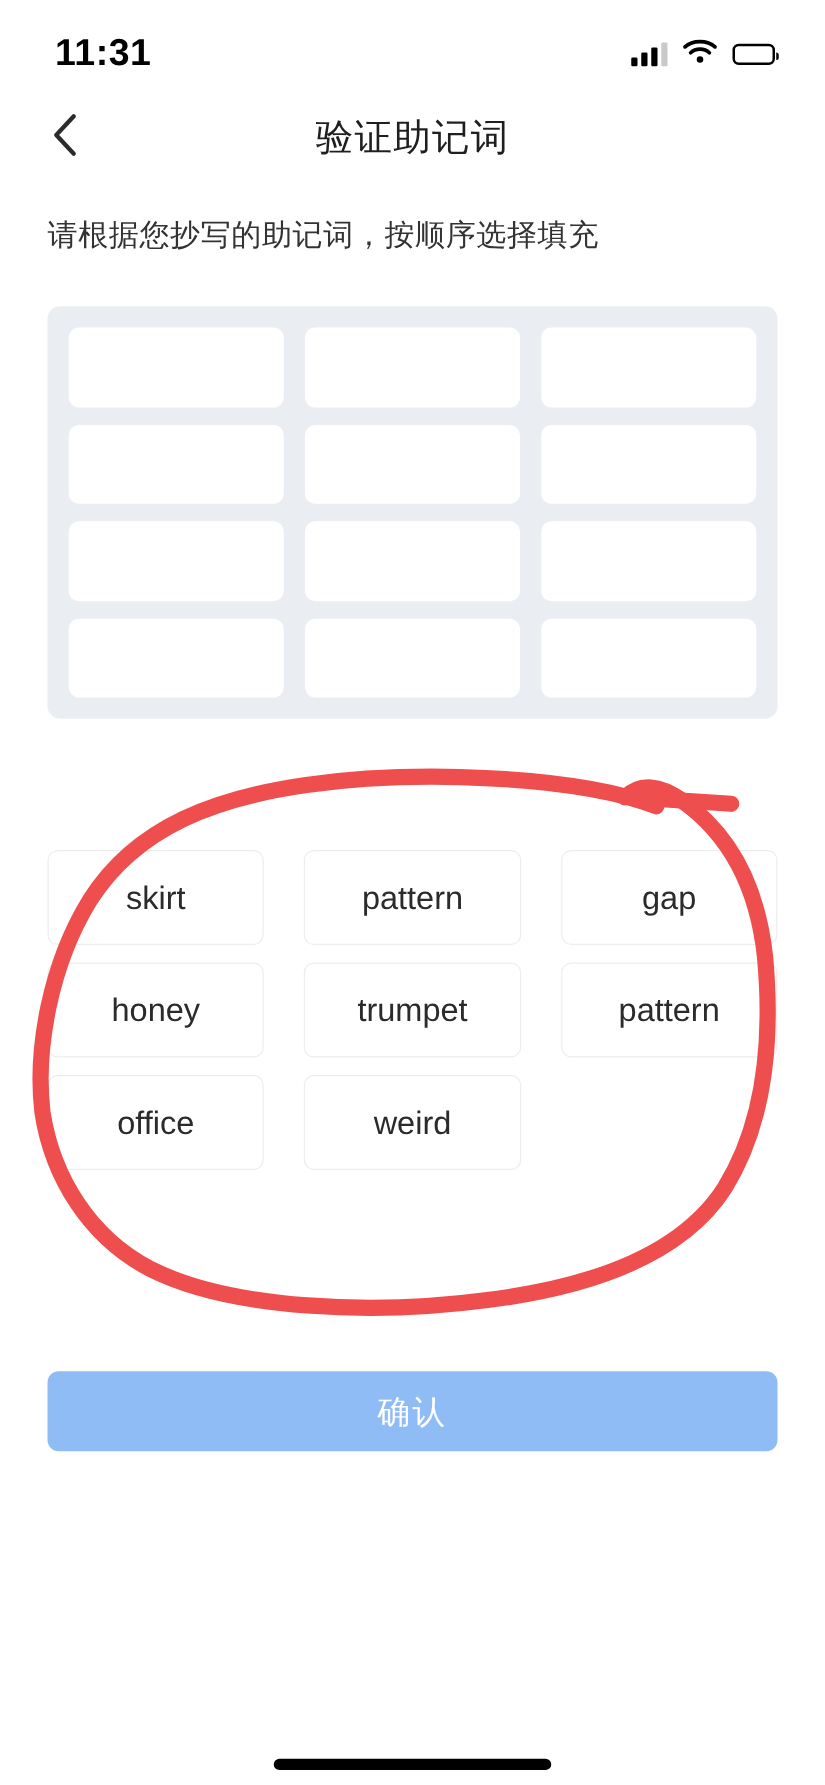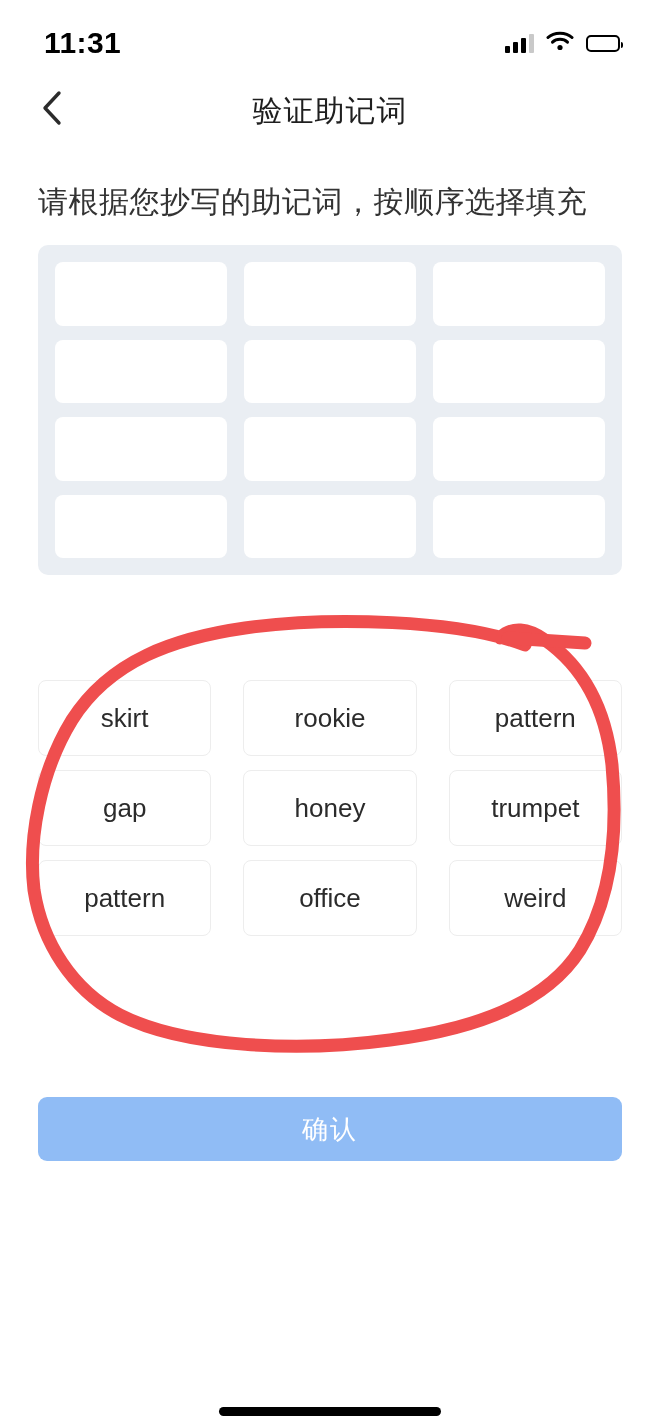--- a/index.html
+++ b/index.html
@@ -92,22 +92,22 @@
     text-align: center;
     font-size: 30px;
     color: #1f1f1f;
     letter-spacing: 1px;
   }
 
   
   .instruction {
     position: absolute;
     left: 38px;
-    top: 182px;
-    font-size: 30px;
+    top: 172px;
+    font-size: 24px;
     color: #333333;
     letter-spacing: 0.5px;
   }
 
   
   .slot-panel {
     position: absolute;
     left: 38px;
     top: 245px;
     width: 584px;
@@ -239,21 +239,20 @@
   <div class="slot-cell"></div>
   <div class="slot-cell"></div>
   <div class="slot-cell"></div>
   <div class="slot-cell"></div>
   <div class="slot-cell"></div>
   <div class="slot-cell"></div>
 </div>
 
 <div class="word-grid">
   <div class="word-chip">skirt</div>
-  <div class="word-chip">rookie</div>
   <div class="word-chip">pattern</div>
   <div class="word-chip">gap</div>
   <div class="word-chip">honey</div>
   <div class="word-chip">trumpet</div>
   <div class="word-chip">pattern</div>
   <div class="word-chip">office</div>
   <div class="word-chip">weird</div>
 </div>
 
 <svg class="annotation" viewBox="0 0 660 480">

